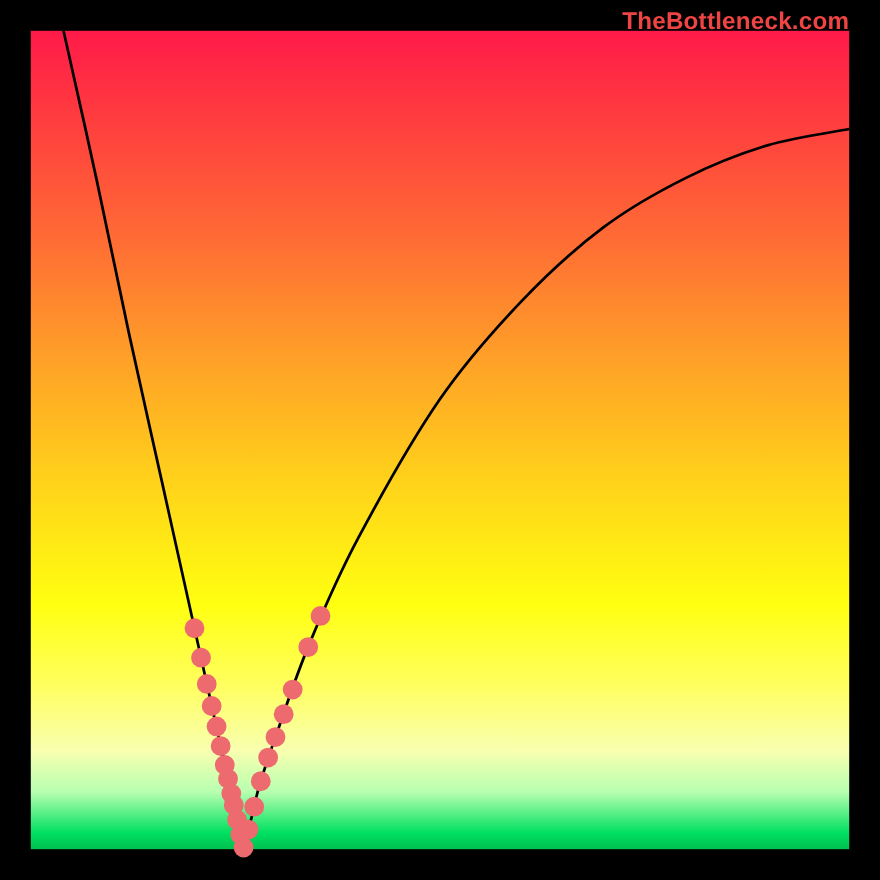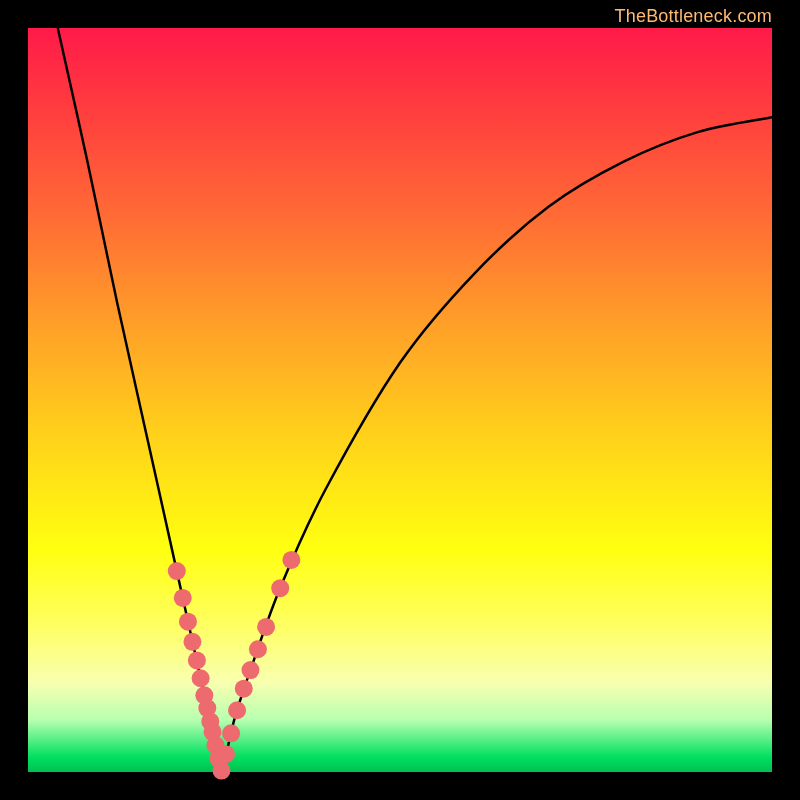--- a/index.html
+++ b/index.html
@@ -28,23 +28,23 @@
       #f8ffb0 88%,
       #b8ffb0 93%,
       #00e060 98%,
       #00c050 100%
     );
   }
   .watermark {
     position: absolute;
     top: 6px;
     right: 28px;
-    font-size: 18px;
-    font-weight: 400;
-    color: #fdba74;
+    font-size: 22px;
+    font-weight: 700;
+    color: #ef4444;
     letter-spacing: 0.2px;
     user-select: none;
   }
   svg.curve {
     position: absolute;
     left: 0;
     top: 0;
     width: 744px;
     height: 744px;
     overflow: visible;

